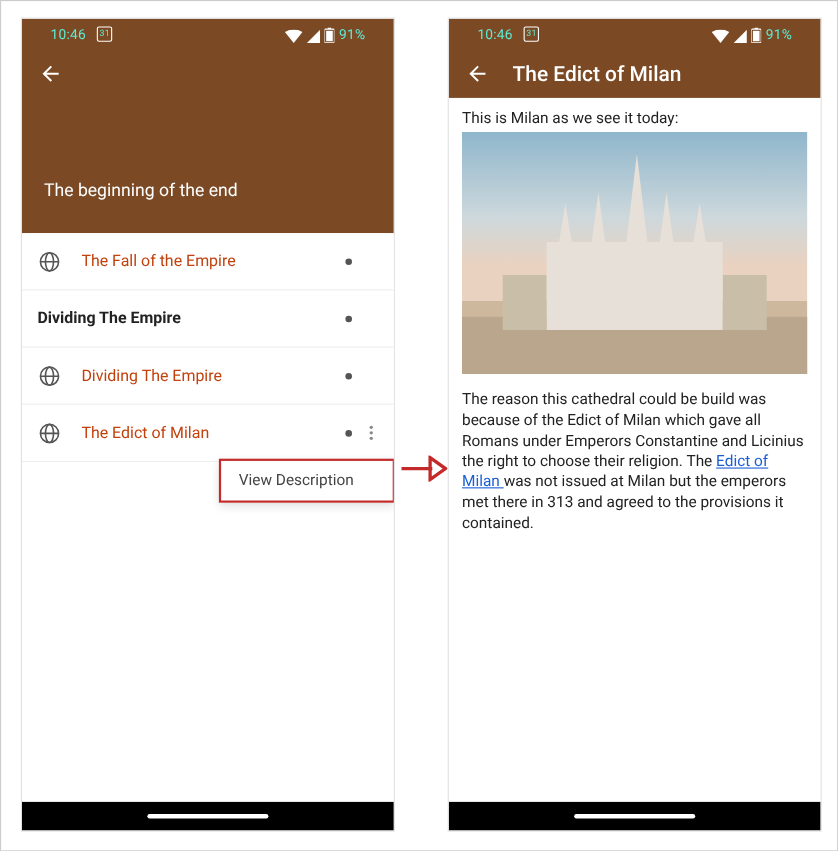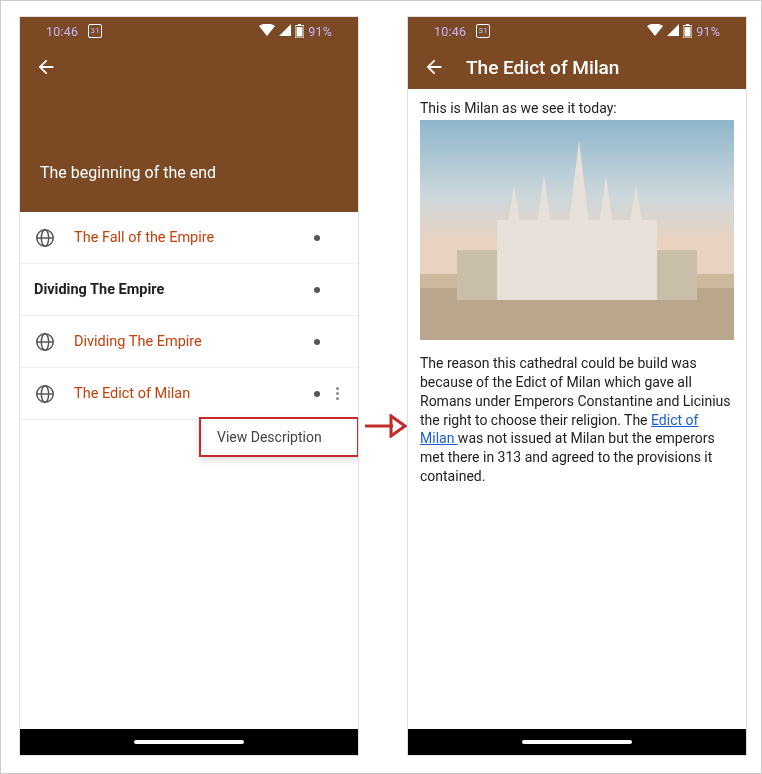--- a/index.html
+++ b/index.html
@@ -22,36 +22,36 @@
   .phone.right { left: 406px; top: 15px; height: 740px; }
 
   
   .statusbar {
     height: 28px;
     display: flex;
     align-items: center;
     padding: 0 12px;
     font-size: 12.5px;
     letter-spacing: 0.2px;
-    color: #c4b5fd;
+    color: #5eead4;
   }
   .statusbar .time { flex: 0 0 auto; }
   .statusbar .date-icon {
     margin-left: 10px;
     width: 14px; height: 14px;
     border: 1.2px solid #fff;
     border-radius: 2px;
     display: inline-flex;
     align-items: center;
     justify-content: center;
     font-size: 8px;
     line-height: 1;
   }
   .statusbar .spacer { flex: 1; }
-  .status-icons { display: flex; align-items: flex-start; gap: 4px; }
+  .status-icons { display: flex; align-items: flex-end; gap: 4px; }
   .wifi, .cell, .batt { display: inline-block; }
   .wifi svg, .cell svg, .batt svg { display: block; }
   .pct { font-size: 12.5px; }
 
   
   .brown { background: #7b4a25; color: #fff; }
   .header-tall {
     height: 195px;
     display: flex;
     flex-direction: column;

